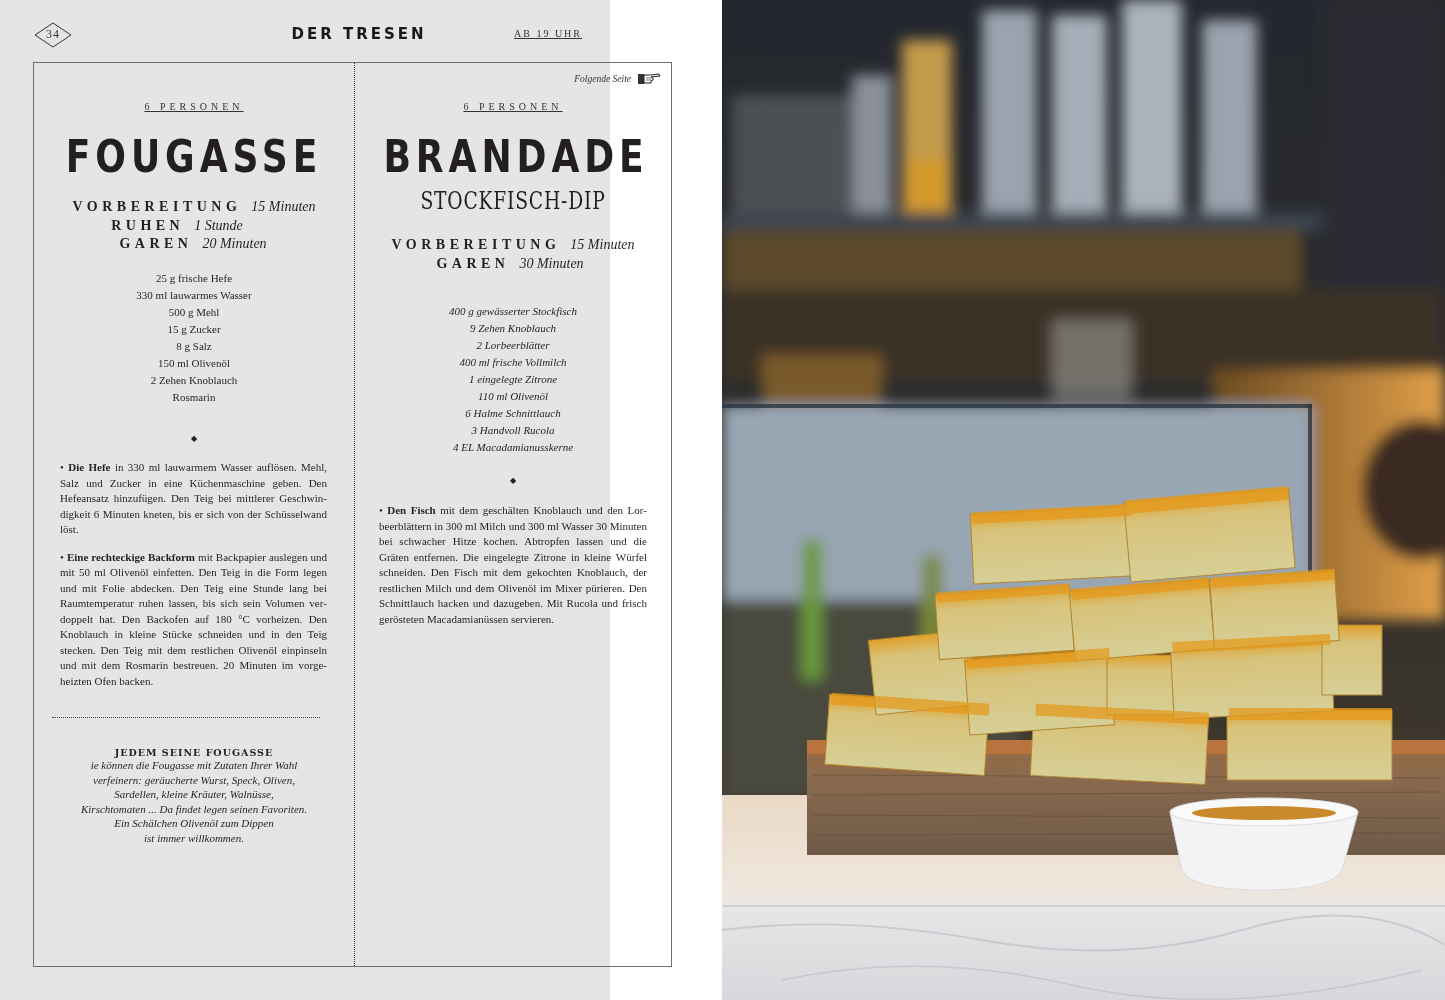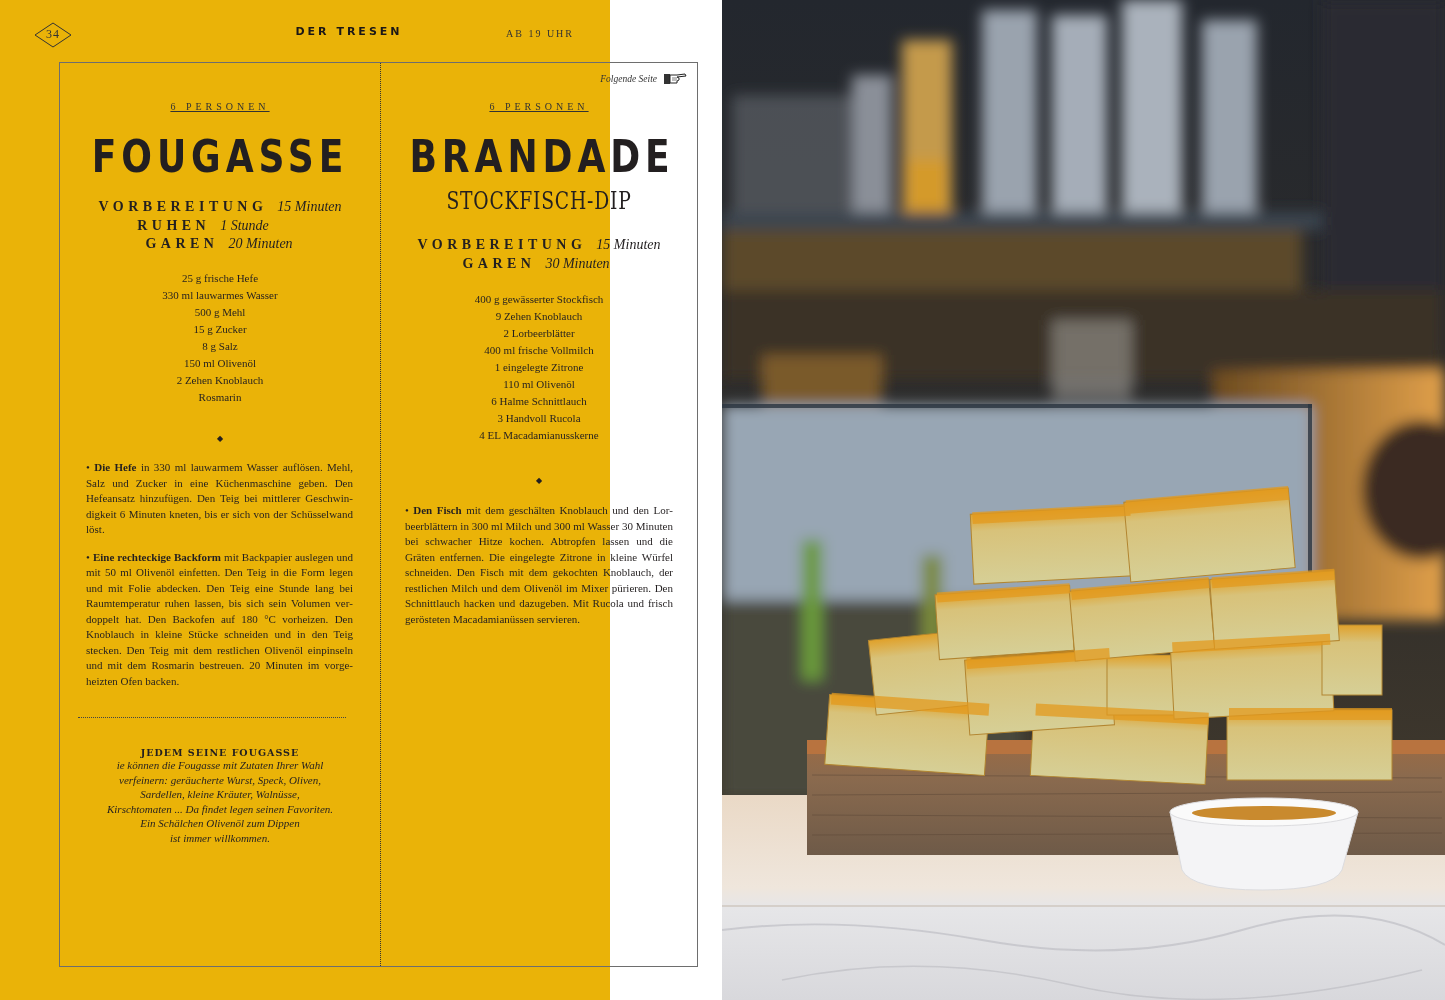--- a/index.html
+++ b/index.html
@@ -1,29 +1,29 @@
 <!DOCTYPE html>
 <html><head>
   <meta charset="utf-8">
   <style>
     * { box-sizing: border-box; margin: 0; padding: 0; }
     html, body { width: 1445px; height: 1000px; overflow: hidden; background: #ffffff; }
     body { position: relative; font-family: "Liberation Serif", "DejaVu Serif", serif; color: #231f20; }
 
     
-    .page-left { position: absolute; left: 0; top: 0; width: 610px; height: 1000px; background: #eab308; }
+    .page-left { position: absolute; left: 0; top: 0; width: 610px; height: 1000px; background: #e5e5e5; }
 
     .page-number { position: absolute; left: 33px; top: 22px; width: 40px; height: 26px; }
     .page-number svg { position: absolute; left: 0; top: 0; }
     .page-number span { position: absolute; left: 0; top: 5px; width: 40px; text-align: center; font-size: 12px; color: #333; letter-spacing: 1px; }
 
-    .running-title { position: absolute; left: 244px; top: 25px; width: 210px; text-align: center; font-family: "DejaVu Sans", sans-serif; font-weight: bold; font-size: 11px; letter-spacing: 3px; color: #1b1717; }
-    .running-time { position: absolute; right: 36px; top: 28px; font-size: 10px; letter-spacing: 2px; color: #333; }
-
-    .frame { position: absolute; left: 33px; top: 62px; width: 639px; height: 905px; border: 1.5px solid #6e6e6e; margin-left: 26px; }
+    .running-title { position: absolute; left: 254px; top: 25px; width: 210px; text-align: center; font-family: "DejaVu Sans", sans-serif; font-weight: bold; font-size: 15px; letter-spacing: 3px; color: #1b1717; }
+    .running-time { position: absolute; right: 28px; top: 28px; font-size: 10px; letter-spacing: 2px; color: #333; text-decoration: underline; }
+
+    .frame { position: absolute; left: 33px; top: 62px; width: 639px; height: 905px; border: 1.5px solid #6e6e6e; }
     .col-divider { position: absolute; left: 320px; top: 0; height: 100%; border-left: 1px dotted #333; }
 
     .next-page { position: absolute; right: 10px; top: 9px; display: flex; align-items: center; gap: 6px; }
     .next-page span { font-style: italic; font-size: 9.5px; color: #333; }
 
     .col { position: absolute; top: 0; }
     .col-left { left: 0; width: 320px; }
     .col-right { left: 321px; width: 316px; }
 
     .servings { position: absolute; width: 100%; text-align: center; font-size: 10px; letter-spacing: 4px; color: #333; top: 38px; text-decoration: underline; }
@@ -145,21 +145,21 @@
         <div class="timing-row">
           <span class="timing-label">VORBEREITUNG</span>
           <span class="timing-value">15 Minuten</span>
         </div>
         <div class="timing-row" style="padding-right:6px;">
           <span class="timing-label">GAREN</span>
           <span class="timing-value">30 Minuten</span>
         </div>
       </div>
 
-      <ul class="ingredients" style="top:228px;">
+      <ul class="ingredients" style="top:240px;font-style:italic;">
         <li>400 g gewässerter Stockfisch</li>
         <li>9 Zehen Knoblauch</li>
         <li>2 Lorbeerblätter</li>
         <li>400 ml frische Vollmilch</li>
         <li>1 eingelegte Zitrone</li>
         <li>110 ml Olivenöl</li>
         <li>6 Halme Schnittlauch</li>
         <li>3 Handvoll Rucola</li>
         <li>4 EL Macadamianusskerne</li>
       </ul>

